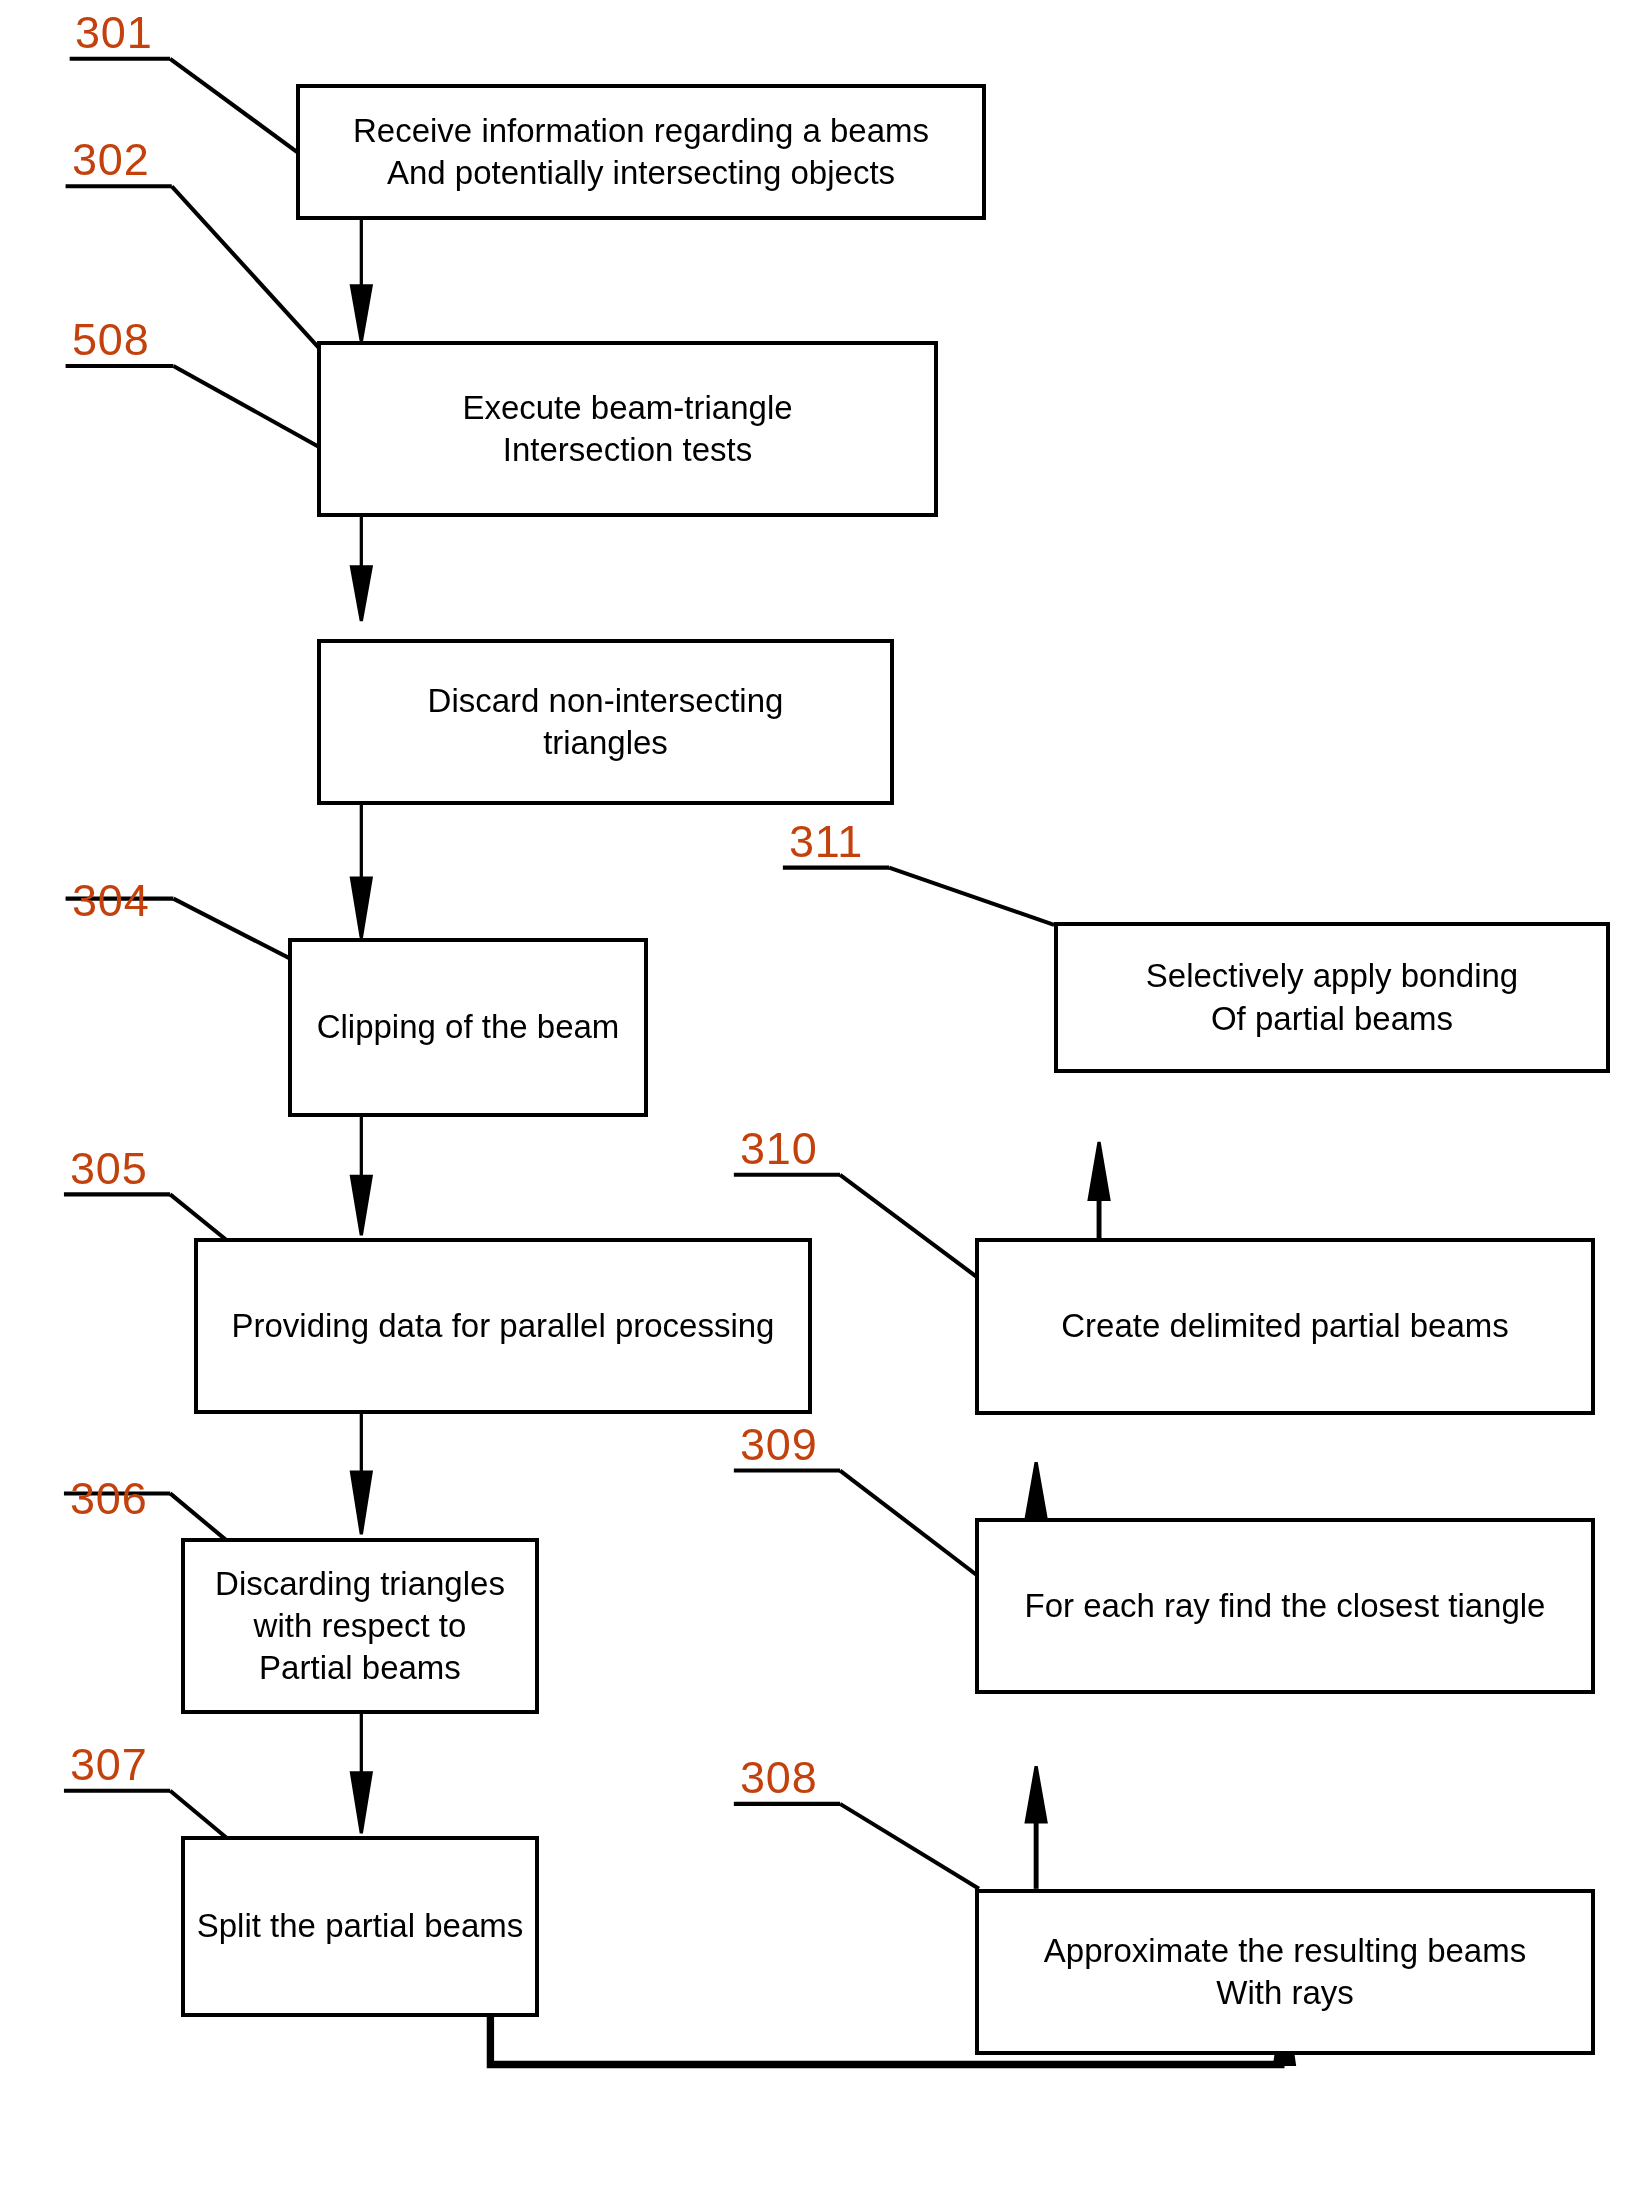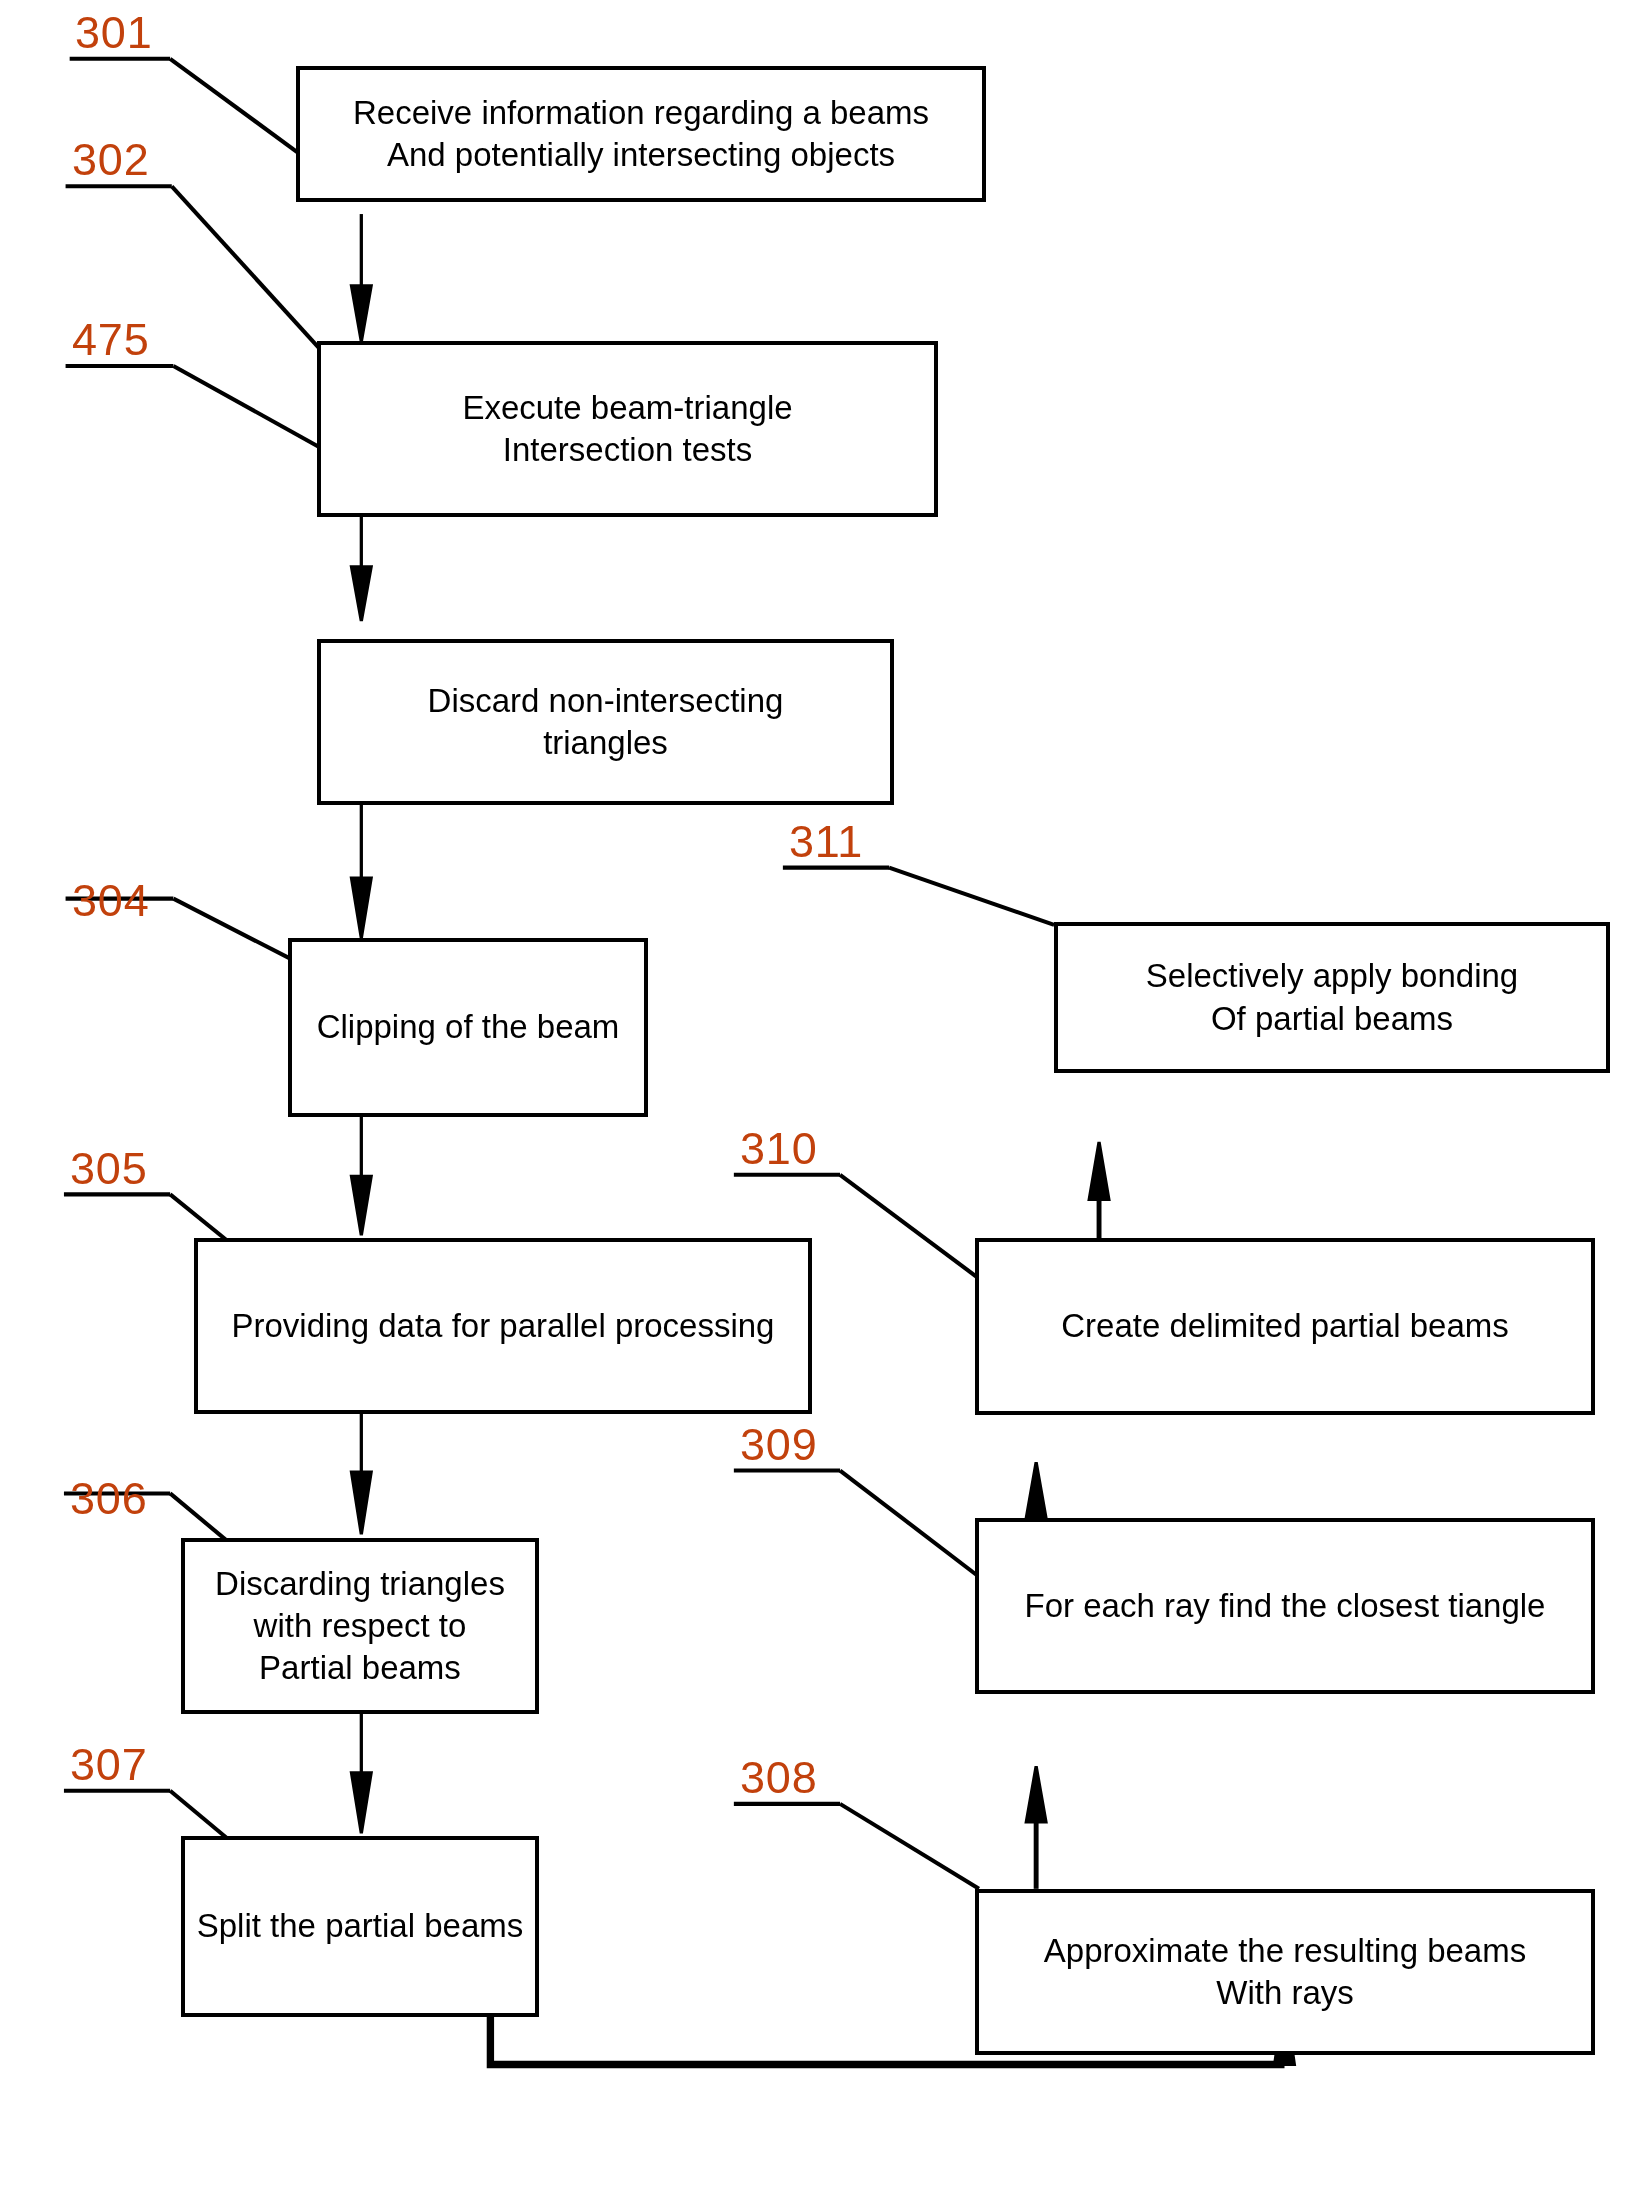--- a/index.html
+++ b/index.html
@@ -124,31 +124,31 @@
       <line x1="1268" y1="1930" x2="1268" y2="1820" stroke-width="6"></line>
       <polygon points="1256,1858 1280,1858 1268,1790 "></polygon>
 
       <line x1="1345" y1="1562" x2="1345" y2="1430" stroke-width="6"></line>
       <polygon points="1333,1468 1357,1468 1345,1398 "></polygon>
     </g>
   </svg>
 
   <div class="ref-num" style="left:75px; top:9.8px;">301</div>
   <div class="ref-num" style="left:72px; top:137px;">302</div>
-  <div class="ref-num" style="left:72px; top:317px;">475</div>
+  <div class="ref-num" style="left:72px; top:317px;">508</div>
   <div class="ref-num" style="left:72px; top:850px;margin-top:28px;">304</div>
   <div class="ref-num" style="left:70px; top:1146px;">305</div>
   <div class="ref-num" style="left:70px; top:1445px;margin-top:31px;">306</div>
   <div class="ref-num" style="left:70px; top:1742px;">307</div>
   <div class="ref-num" style="left:740px; top:1755px;">308</div>
   <div class="ref-num" style="left:740px; top:1422px;">309</div>
   <div class="ref-num" style="left:740px; top:1126px;">310</div>
   <div class="ref-num" style="left:789px; top:819px;">311</div>
 
-  <div class="node-box" style="left:296px; top:66px; width:690px; height:136px;">
+  <div class="node-box" style="left:296px; top:84px; width:690px; height:136px;">
     <div class="node-label">Receive information regarding a beams
 And potentially intersecting objects</div>
   </div>
 
   <div class="node-box" style="left:317px; top:341px; width:621px; height:176px;">
     <div class="node-label">Execute beam-triangle
 Intersection tests</div>
   </div>
 
   <div class="node-box" style="left:317px; top:639px; width:577px; height:166px;">

